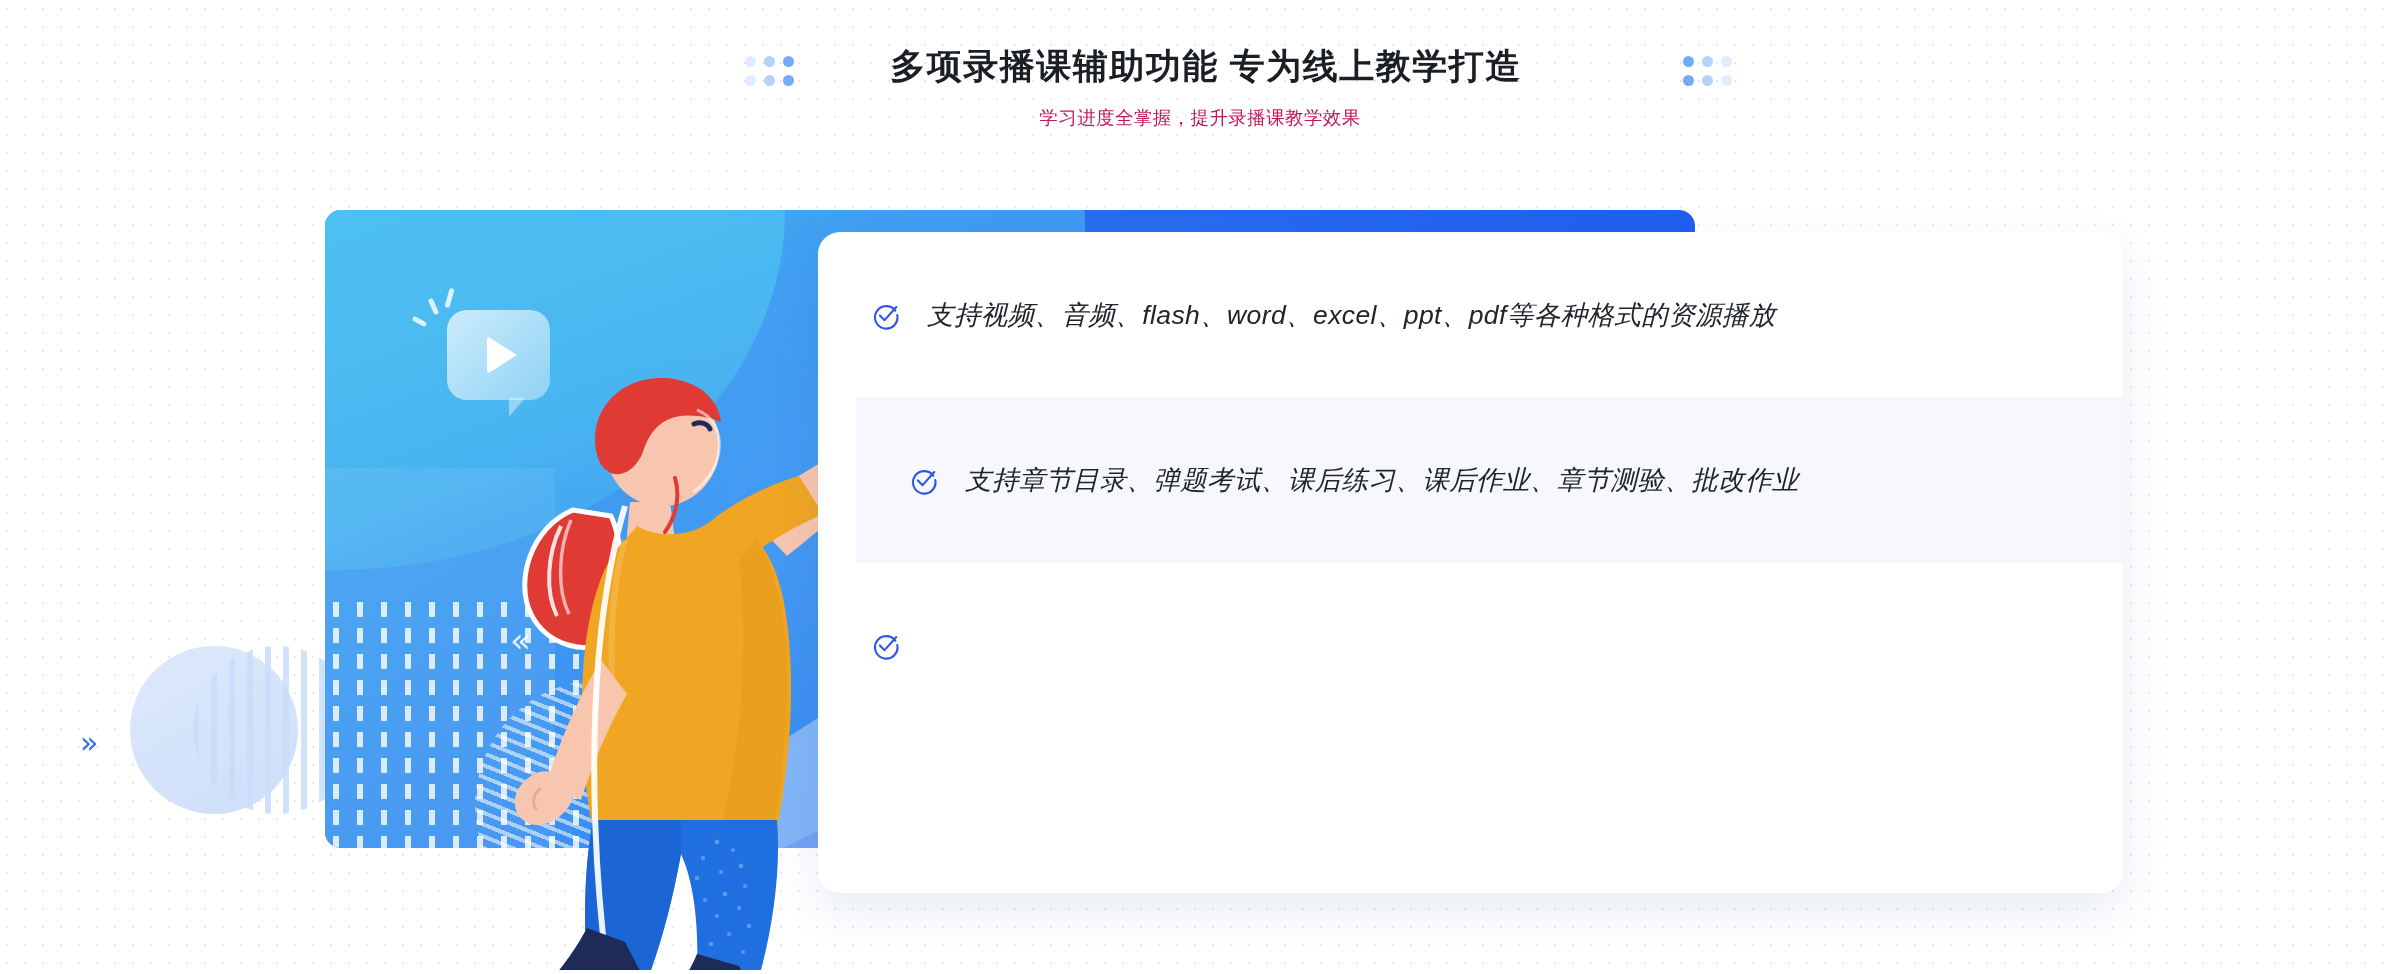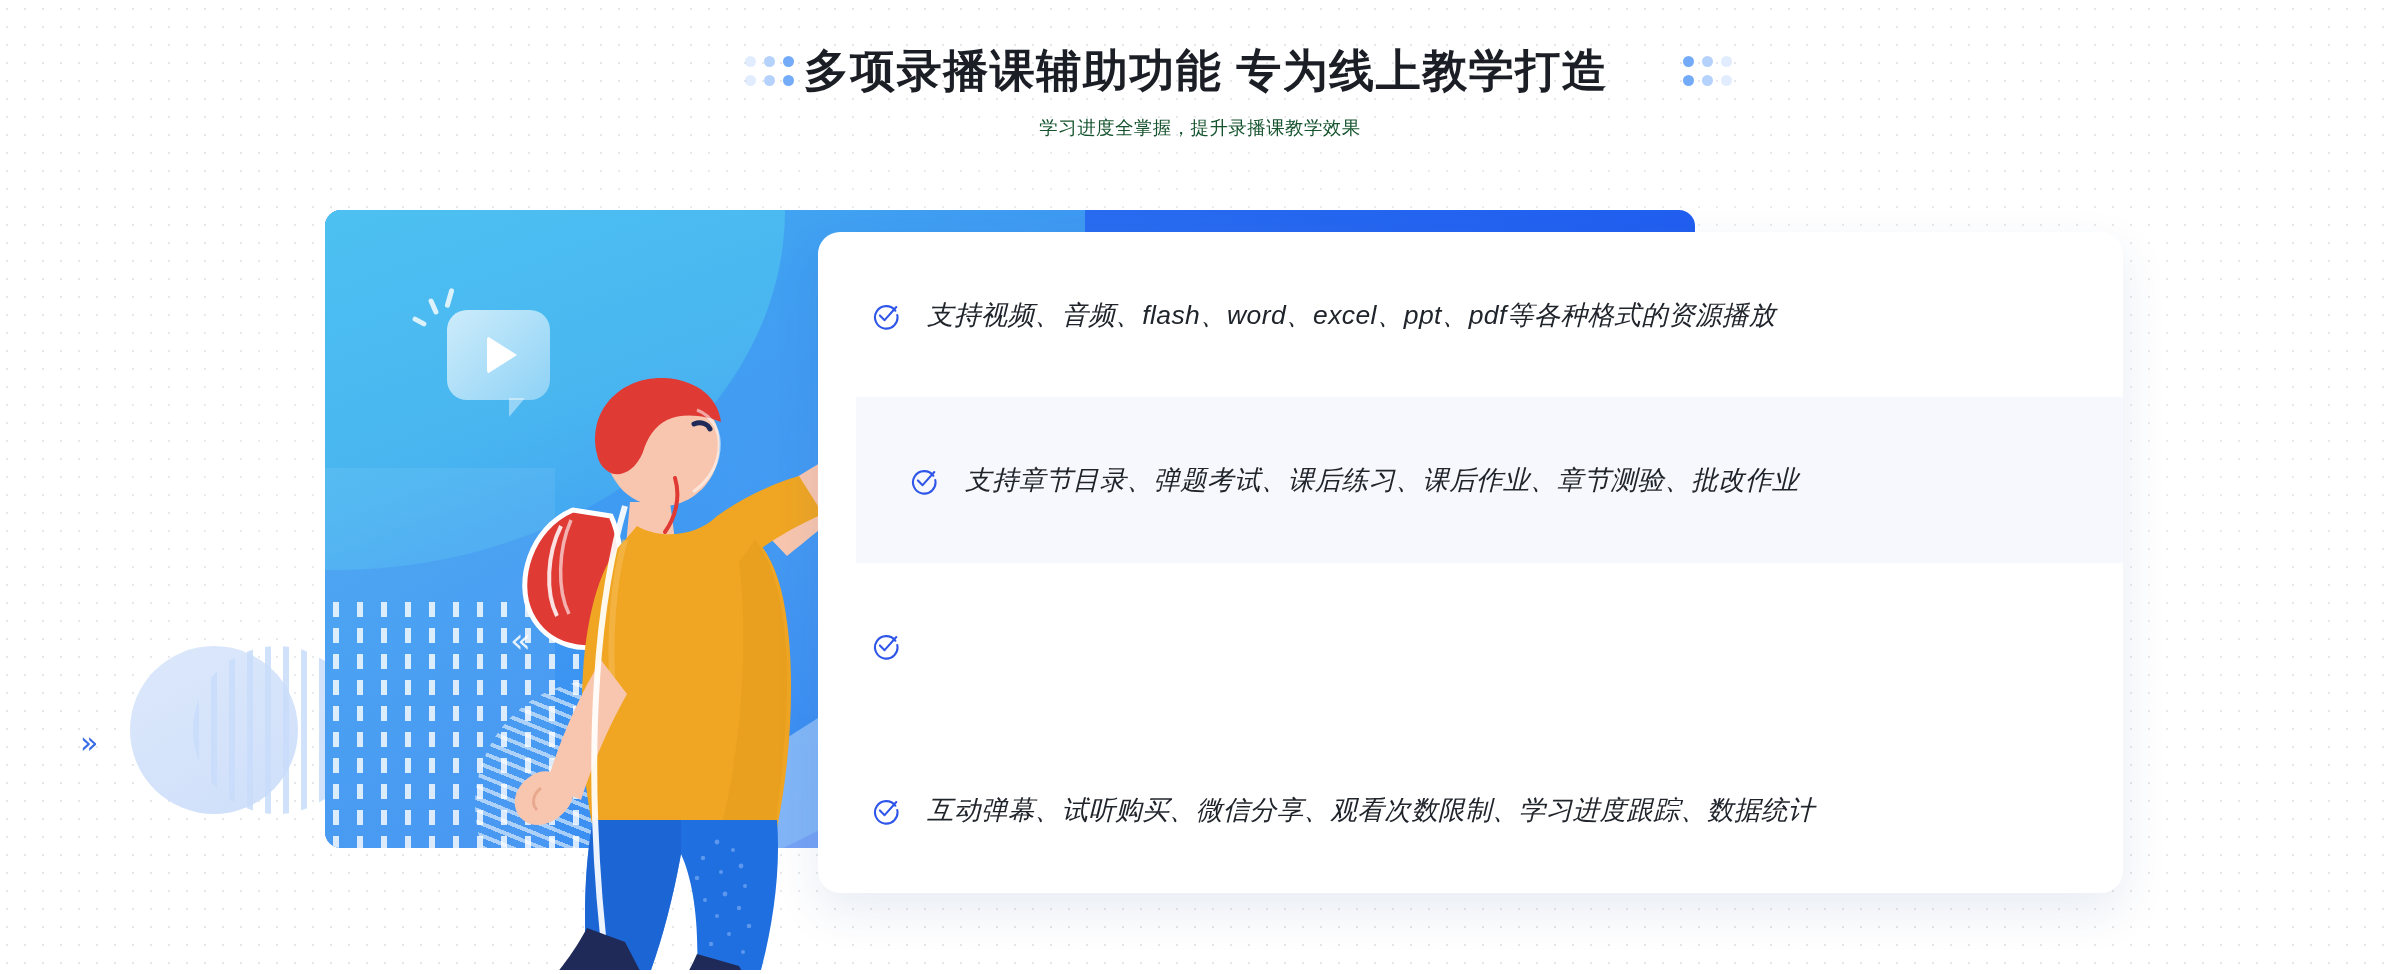--- a/index.html
+++ b/index.html
@@ -36,32 +36,32 @@
 
   
   .header {
     position: absolute;
     top: 0; left: 0; right: 0;
     height: 175px;
     z-index: 12;
     text-align: center;
   }
   .title {
-    font-size: 45px;
+    font-size: 35px;
     font-weight: bold;
     color: #1b1f25;
     letter-spacing: 1.5px;
     line-height: 1;
     padding-top: 48px;
     white-space: nowrap;
     padding-left: 12px;
   }
   .subtitle {
     font-size: 18.5px;
-    color: #14532d;
+    color: #be185d;
     letter-spacing: .4px;
     padding-top: 22px;
   }
 
   
   .dot-cluster {
     position: absolute;
     top: 56px;
     display: grid;
     grid-template-columns: repeat(3, 11px);
@@ -420,21 +420,14 @@
     <div class="feature-text">支持章节目录、弹题考试、课后练习、课后作业、章节测验、批改作业</div>
   </div>
 
   <div class="feature-row">
     <svg class="check-icon" viewBox="0 0 32 32">
       <path d="M26 11.5 A12 12 0 1 0 28 16" fill="none" stroke="#2f56e8" stroke-width="2.2" stroke-linecap="round"></path>
       <path d="M9.5 16.5 L14.5 21.5 L27 7.5" fill="none" stroke="#2f56e8" stroke-width="2.2" stroke-linecap="round" stroke-linejoin="round"></path>
     </svg>
   </div>
 
-  <div class="feature-row">
-    <svg class="check-icon" viewBox="0 0 32 32">
-      <path d="M26 11.5 A12 12 0 1 0 28 16" fill="none" stroke="#2f56e8" stroke-width="2.2" stroke-linecap="round"></path>
-      <path d="M9.5 16.5 L14.5 21.5 L27 7.5" fill="none" stroke="#2f56e8" stroke-width="2.2" stroke-linecap="round" stroke-linejoin="round"></path>
-    </svg>
-    <div class="feature-text">互动弹幕、试听购买、微信分享、观看次数限制、学习进度跟踪、数据统计</div>
-  </div>
 
 </div>
 
 </body></html>

